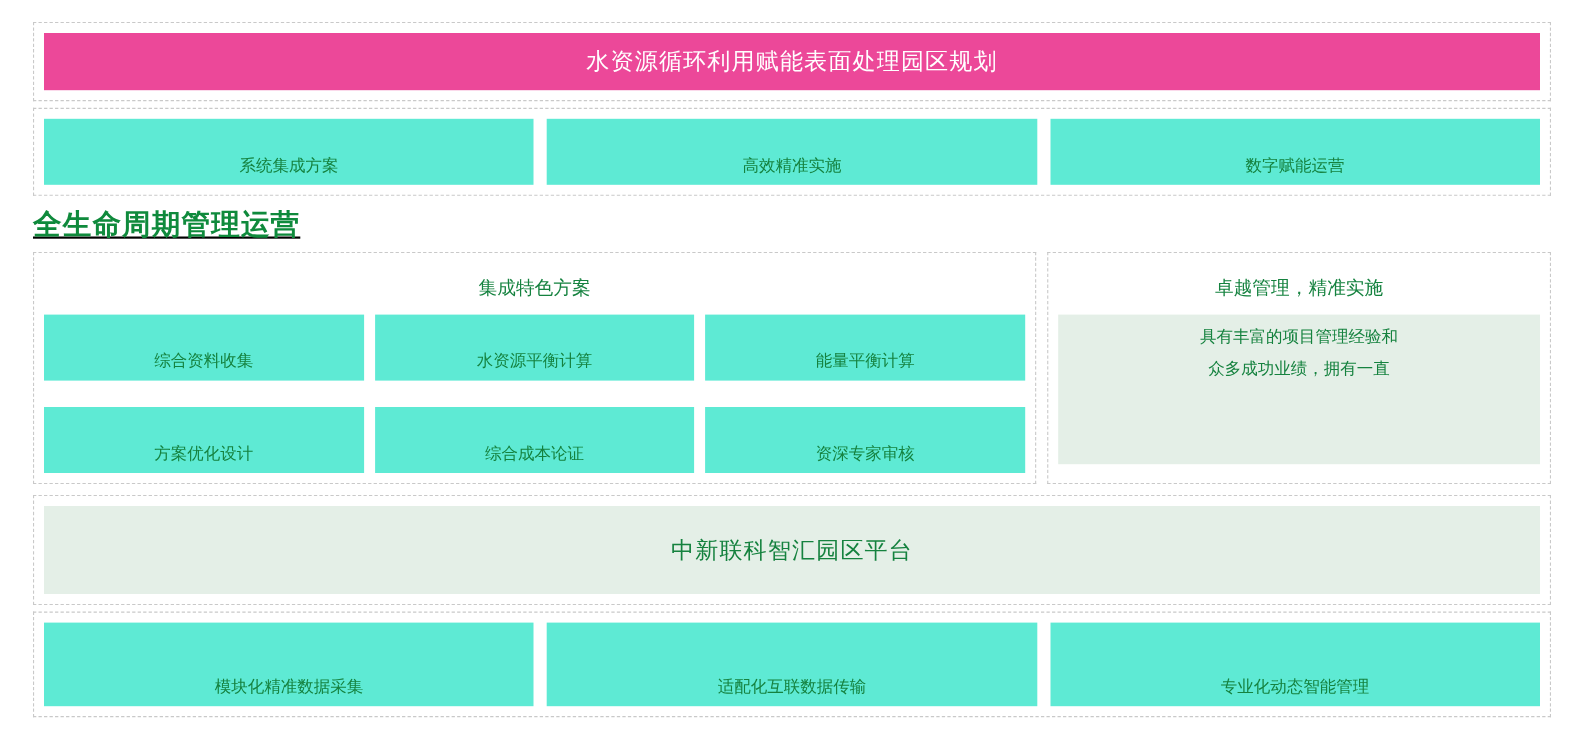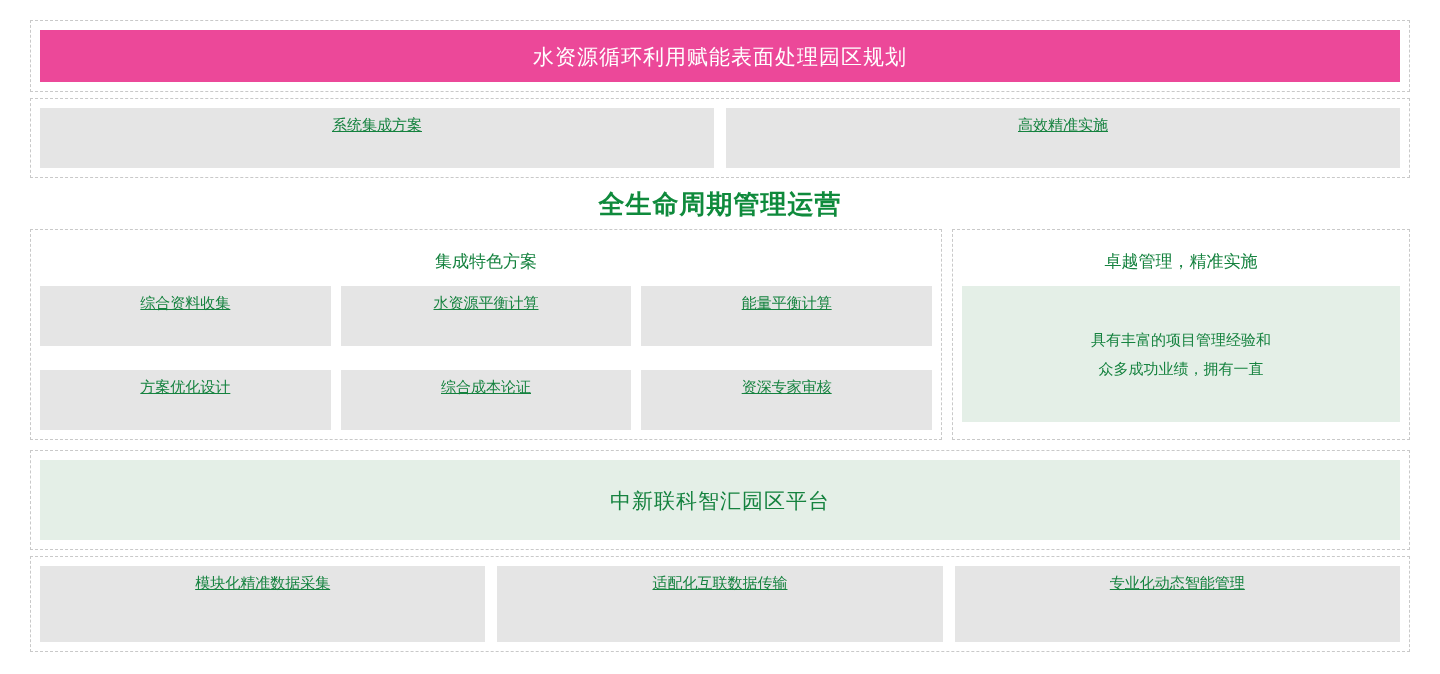--- a/index.html
+++ b/index.html
@@ -51,43 +51,43 @@
     line-height: 1;
   }
 
   
   .tiles {
     display: flex;
     gap: 12px;
   }
   .tile {
     flex: 1 1 0;
-    background: #e5e5e5;
-    display: flex;
-    align-items: flex-start;
+    background: #5eead4;
+    display: flex;
+    align-items: flex-end;
     justify-content: center;
     text-align: center;
     color: #15823f;
     font-size: 15px;
     line-height: 1.5;
     box-sizing: border-box;
     padding: 6px 10px;
-    text-decoration: underline;
   }
 
   .row-pillars .tile {
     height: 60px;
     font-size: 15px;
   }
 
   
   .heading-wrap {
     margin: 0 30px;
-    text-align: center;
+    text-align: left;
     padding: 11px 0 9px 0;
+    text-decoration: underline;
   }
   .heading {
     color: #0f8a3c;
     font-size: 26px;
     font-weight: bold;
     letter-spacing: 1px;
     line-height: 1.2;
   }
 
   
@@ -124,21 +124,20 @@
     gap: 10px;
   }
   .grid3-row .tile {
     height: 60px;
   }
 
   .note-box {
     background: #e4efe7;
     height: 136px;
     display: flex;
-    align-items: center;
     justify-content: center;
     text-align: center;
     color: #15823f;
     font-size: 15px;
     line-height: 1.95;
     box-sizing: border-box;
     padding: 6px 14px;
   }
   .note-box span { display: block; }
 
@@ -170,20 +169,23 @@
     </div>
   </div>
 
   <div class="section row-pillars">
     <div class="tiles">
       <div class="tile">
         <span>系统集成方案</span>
       </div>
       <div class="tile">
         <span>高效精准实施</span>
+      </div>
+      <div class="tile">
+        <span>数字赋能运营</span>
       </div>
     </div>
   </div>
 
   <div class="heading-wrap">
     <div class="heading">全生命周期管理运营</div>
   </div>
 
   <div class="two-col">
 

